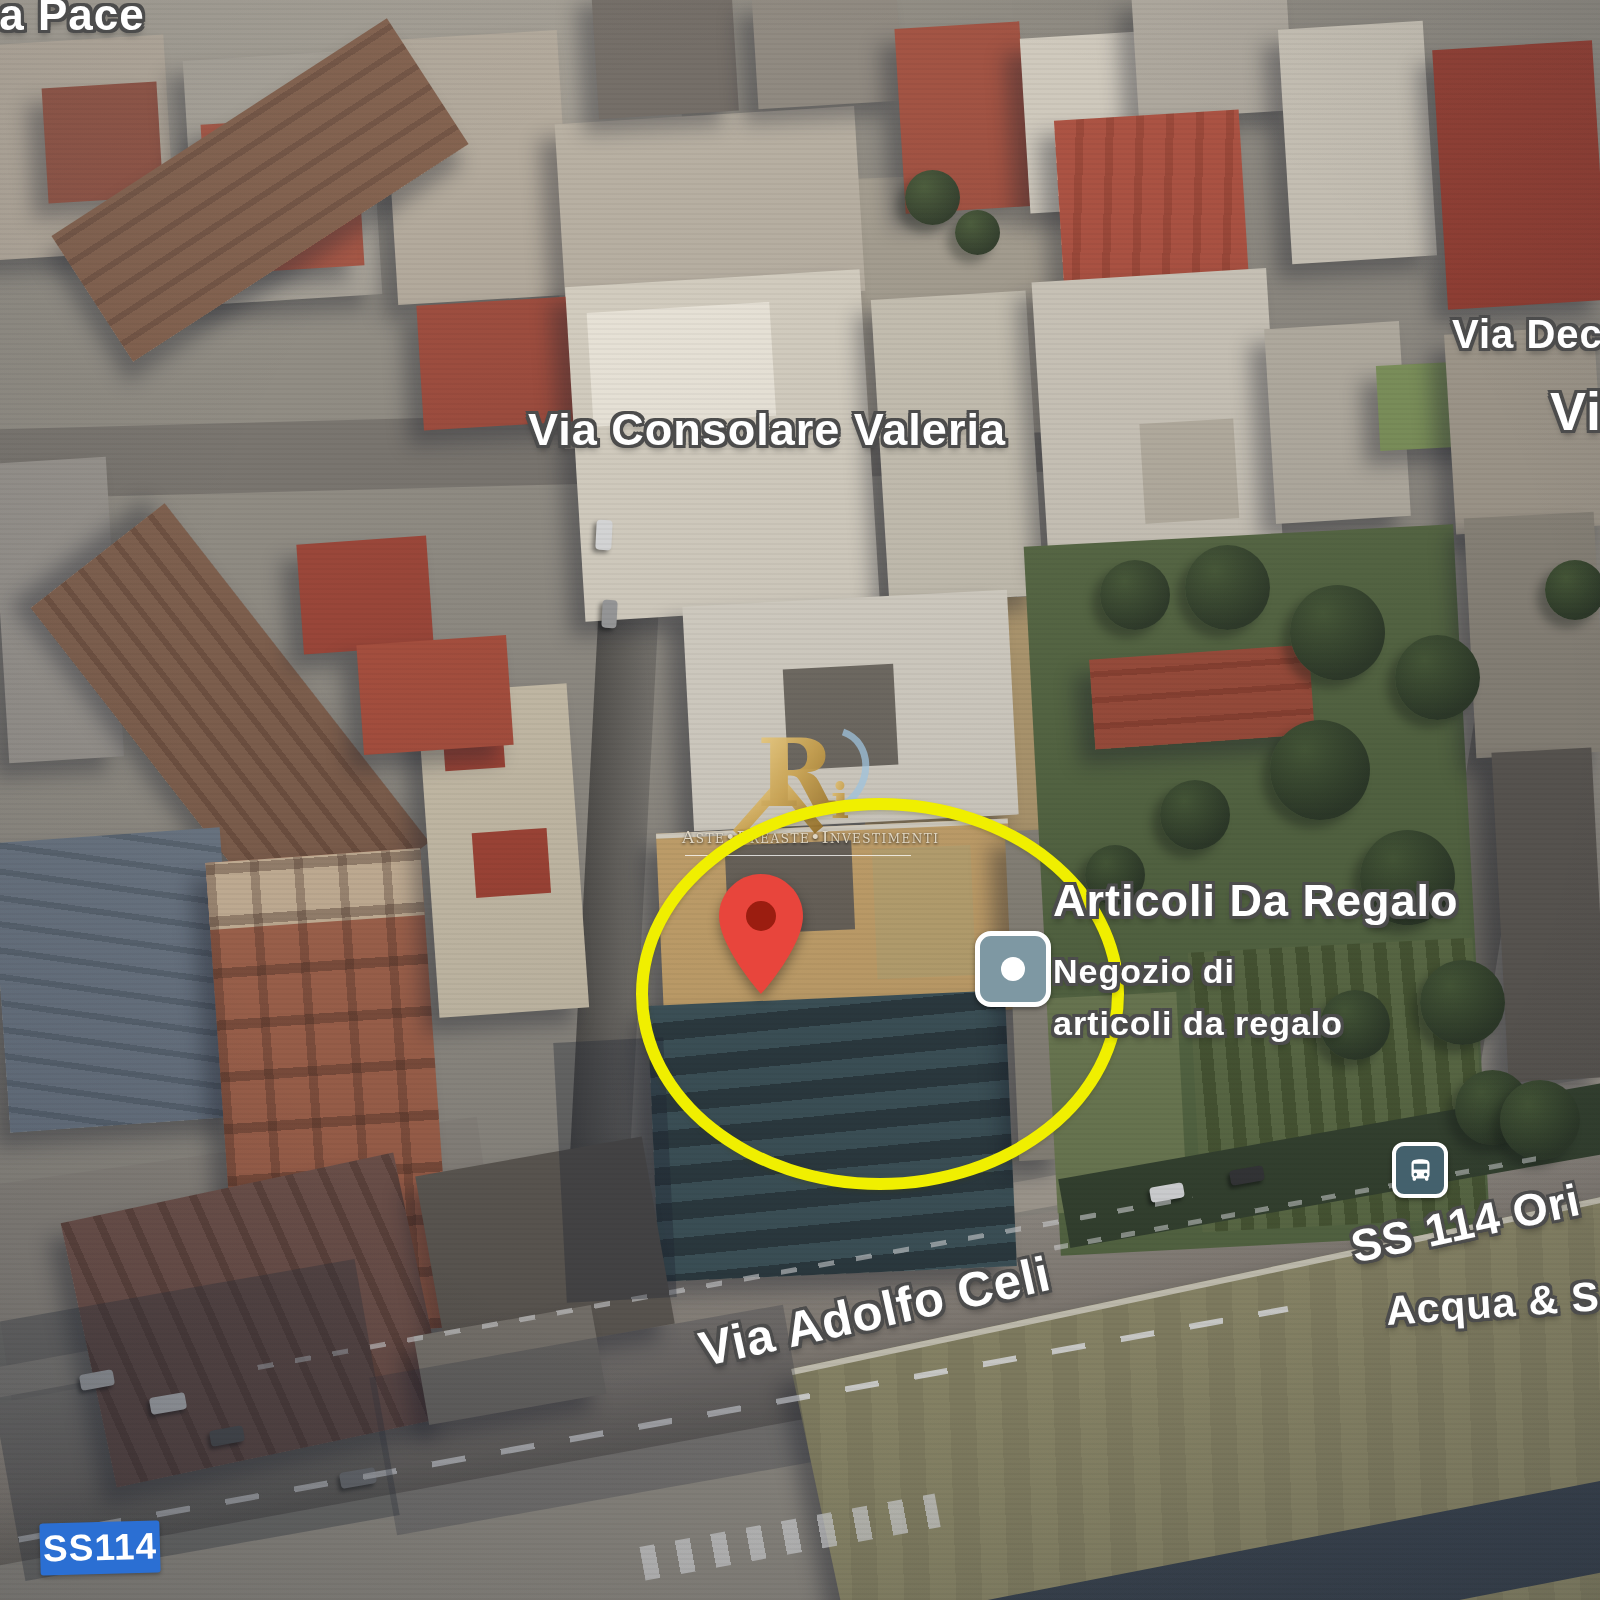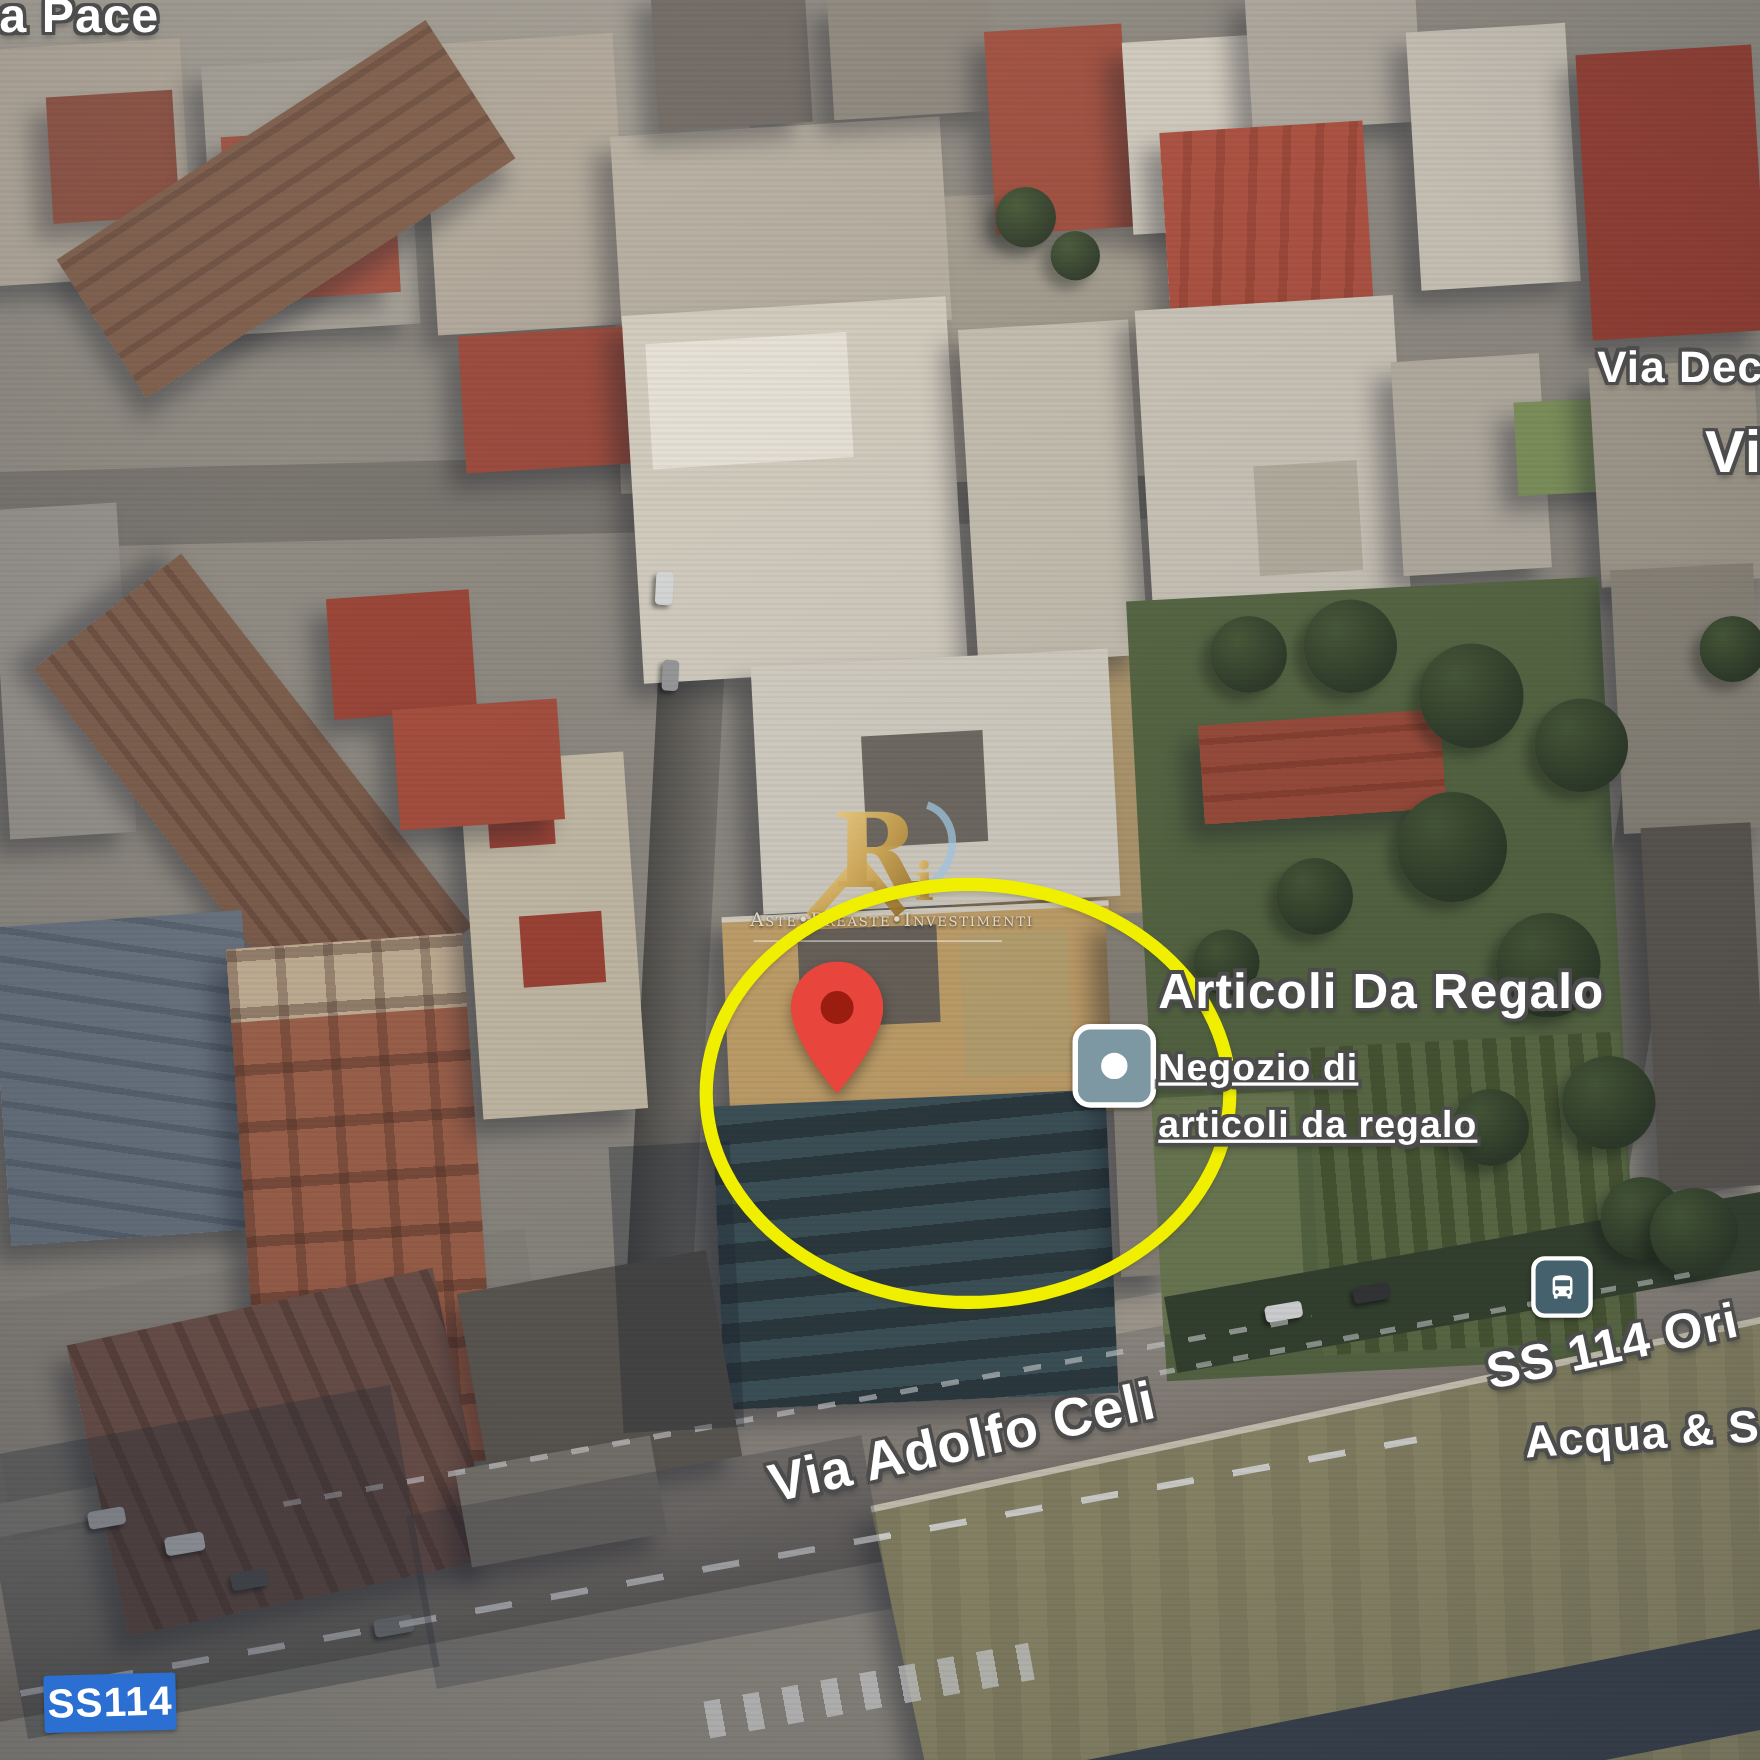--- a/index.html
+++ b/index.html
@@ -17,21 +17,21 @@
   .grade{position:absolute;inset:0;z-index:6;pointer-events:none;
      background:
        repeating-linear-gradient(0deg, rgba(0,0,0,.035) 0 2px, transparent 2px 5px),
        linear-gradient(155deg, rgba(255,252,240,.09), rgba(40,50,70,.11) 60%),
        radial-gradient(circle at 55% 45%, transparent 55%, rgba(22,28,40,.17));}
   .mlabel{position:absolute;z-index:10;color:#fff;font-weight:700;letter-spacing:1px;white-space:nowrap;
      text-shadow:3px 3px 0 #4c4c4c,-3px 3px 0 #4c4c4c,3px -3px 0 #4c4c4c,-3px -3px 0 #4c4c4c,
                  0 3px 0 #4c4c4c,0 -3px 0 #4c4c4c,3px 0 0 #4c4c4c,-3px 0 0 #4c4c4c,
                  0 5px 6px rgba(0,0,0,.35);}
   .bizname{font-size:45px;line-height:77px;font-weight:600;}
-  .bizdesc{font-size:34px;line-height:52px;font-weight:600;text-decoration:underline;}
+  .bizdesc{font-size:34px;line-height:52px;font-weight:600;}
   .circle{position:absolute;left:636px;top:798px;width:464px;height:368px;z-index:8;
      border:12px solid #f0ef00;border-radius:50%;
      filter:drop-shadow(0 2px 2px rgba(60,60,0,.25));}
   .pin{position:absolute;left:719px;top:874px;z-index:9;filter:drop-shadow(0 6px 6px rgba(0,0,0,.35));}
   .shopicon{position:absolute;left:975px;top:931px;width:66px;height:66px;z-index:9;
      background:#7e98a3;border:5px solid #fff;border-radius:16px;
      box-shadow:0 2px 5px rgba(0,0,0,.4);}
   .shopicon .dot{position:absolute;left:50%;top:50%;width:24px;height:24px;margin:-12px 0 0 -12px;
      background:#fff;border-radius:50%;}
   .busicon{position:absolute;left:1392px;top:1142px;width:48px;height:48px;z-index:9;
@@ -183,20 +183,21 @@
     <div class="dot"></div>
   </div>
 
   <div class="busicon">
     <svg width="27" height="27" viewBox="0 0 24 24">
       <path fill="#fff" d="M4 16c0 .88.39 1.67 1 2.22V20a1 1 0 001 1h1a1 1 0 001-1v-1h8v1a1 1 0 001 1h1a1 1 0 001-1v-1.78c.61-.55 1-1.34 1-2.22V6c0-3.5-3.58-4-8-4s-8 .5-8 4v10zm3.5 1c-.83 0-1.5-.67-1.5-1.5S6.67 14 7.5 14s1.5.67 1.5 1.5S8.33 17 7.5 17zm9 0c-.83 0-1.5-.67-1.5-1.5s.67-1.5 1.5-1.5 1.5.67 1.5 1.5-.67 1.5-1.5 1.5zm1.5-6H6V6h12v5z"></path>
     </svg>
   </div>
 
   <div class="mlabel" style="left:-14px;top:-10px;font-size:44px;">ia Pace</div>
+  <div class="mlabel" style="left:528px;top:404px;font-size:45px;">Via Consolare Valeria</div>
   <div class="mlabel" style="left:1452px;top:312px;font-size:40px;">Via Dec</div>
   <div class="mlabel" style="left:1550px;top:380px;font-size:54px;">Vi</div>
   <div class="mlabel" style="left:700px;top:1322px;font-size:49px;transform:rotate(-12.5deg);transform-origin:left center;">Via Adolfo Celi</div>
   <div class="mlabel" style="left:1352px;top:1222px;font-size:45px;transform:rotate(-12deg);transform-origin:left center;">SS 114 Ori</div>
   <div class="mlabel" style="left:1386px;top:1288px;font-size:41px;transform:rotate(-4deg);transform-origin:left center;">Acqua &amp; S</div>
 
   <div style="position:absolute;left:1053px;top:862px;z-index:10;">
     <div class="mlabel bizname" style="position:static;">Articoli Da Regalo</div>
     <div class="mlabel bizdesc" style="position:static;margin-top:6px;">Negozio di</div>
     <div class="mlabel bizdesc" style="position:static;">articoli da regalo</div>

